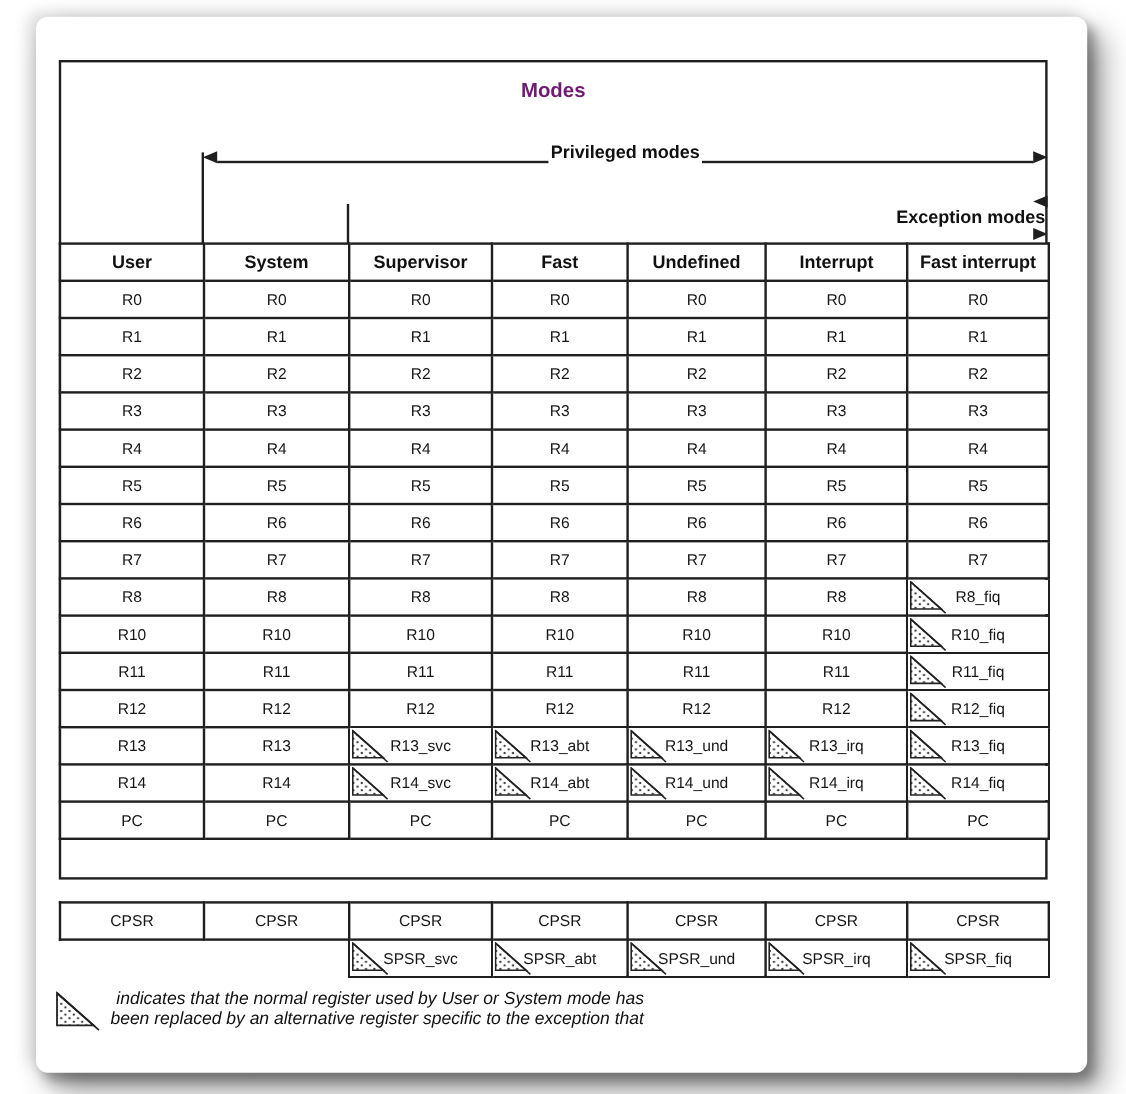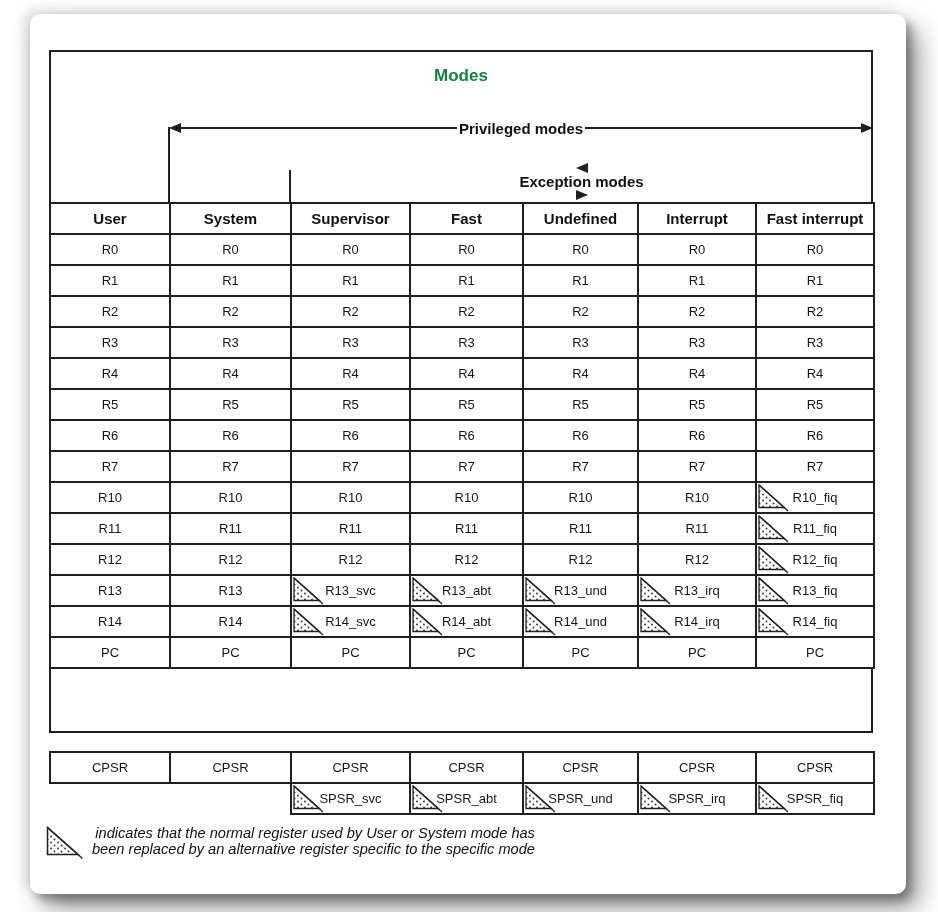--- a/index.html
+++ b/index.html
@@ -19,25 +19,25 @@
   }
   .layer { position:absolute; inset:0; }
 
   
   .frame {
     position:absolute; left:49px; top:50px; width:824px; height:683px;
     border:2px solid #1f1f1f; box-sizing:border-box;
   }
   .fig-title {
     position:absolute; left:49px; top:66px; width:824px;
-    text-align:center; font-size:17px; font-weight:bold; color:#15803d;
+    text-align:center; font-size:17px; font-weight:bold; color:#701a75;
   }
 
   
-  .arrow-row { position:absolute; display:flex; align-items:center; height:16px; }
+  .arrow-row { position:absolute; display:flex; align-items:flex-end; height:16px; }
   .arrow-priv { left:169px; top:120px; width:704px; }
   .arrow-exc  { left:290px; top:163px; width:583px;flex-direction:column; }
   .arrow-line { flex:1; height:2px; background:#1f1f1f; }
   .arrow-label { font-weight:bold; font-size:15px; color:#111; padding:0 2px; white-space:nowrap; }
   .ah { width:0; height:0; border-top:5px solid transparent; border-bottom:5px solid transparent; }
   .ah-left  { border-right:12px solid #1f1f1f; }
   .ah-right { border-left:12px solid #1f1f1f; }
   .vline { position:absolute; width:2px; background:#1f1f1f; }
   .vline-priv { left:168px; top:127px; height:76px; }
   .vline-exc  { left:289px; top:170px; height:33px; }
@@ -199,20 +199,34 @@
         <tr>
           <td><span class="cell-label">R7</span></td>
           <td><span class="cell-label">R7</span></td>
           <td><span class="cell-label">R7</span></td>
           <td><span class="cell-label">R7</span></td>
           <td><span class="cell-label">R7</span></td>
           <td><span class="cell-label">R7</span></td>
           <td><span class="cell-label">R7</span></td>
         </tr>
         <tr>
+          <td><span class="cell-label">R8</span></td>
+          <td><span class="cell-label">R8</span></td>
+          <td><span class="cell-label">R8</span></td>
+          <td><span class="cell-label">R8</span></td>
+          <td><span class="cell-label">R8</span></td>
+          <td><span class="cell-label">R8</span></td>
+          <td class="flagged">
+  <span class="tri-wrap"><svg width="31" height="28" viewBox="0 0 31 28">
+                <polygon points="1,1 1,23.5 26.5,23.5" fill="url(#stipple)" stroke="#222" stroke-width="1.3"></polygon>
+                <line x1="1" y1="1" x2="30" y2="27" stroke="#222" stroke-width="1.3"></line>
+              </svg></span>
+<span class="cell-label">R8_fiq</span></td>
+        </tr>
+        <tr>
           <td><span class="cell-label">R10</span></td>
           <td><span class="cell-label">R10</span></td>
           <td><span class="cell-label">R10</span></td>
           <td><span class="cell-label">R10</span></td>
           <td><span class="cell-label">R10</span></td>
           <td><span class="cell-label">R10</span></td>
           <td class="flagged">
   <span class="tri-wrap"><svg width="31" height="28" viewBox="0 0 31 28">
                 <polygon points="1,1 1,23.5 26.5,23.5" fill="url(#stipple)" stroke="#222" stroke-width="1.3"></polygon>
                 <line x1="1" y1="1" x2="30" y2="27" stroke="#222" stroke-width="1.3"></line>
@@ -383,16 +397,16 @@
         </tr>
       </tbody>
   </table>
 
   <span class="legend-icon"><svg width="38" height="34" viewBox="0 0 38 34">
         <polygon points="1.5,1.5 1.5,28.5 32,28.5" fill="url(#stipple)" stroke="#222" stroke-width="1.5"></polygon>
         <line x1="1.5" y1="1.5" x2="36.5" y2="32.5" stroke="#222" stroke-width="1.5"></line>
       </svg></span>
   <div class="legend-text">
     <div>indicates that the normal register used by User or System mode has</div>
-    <div>been replaced by an alternative register specific to the specific mode</div>
+    <div>been replaced by an alternative register specific to the exception that</div>
   </div>
 
 </div>
 
 </body></html>

